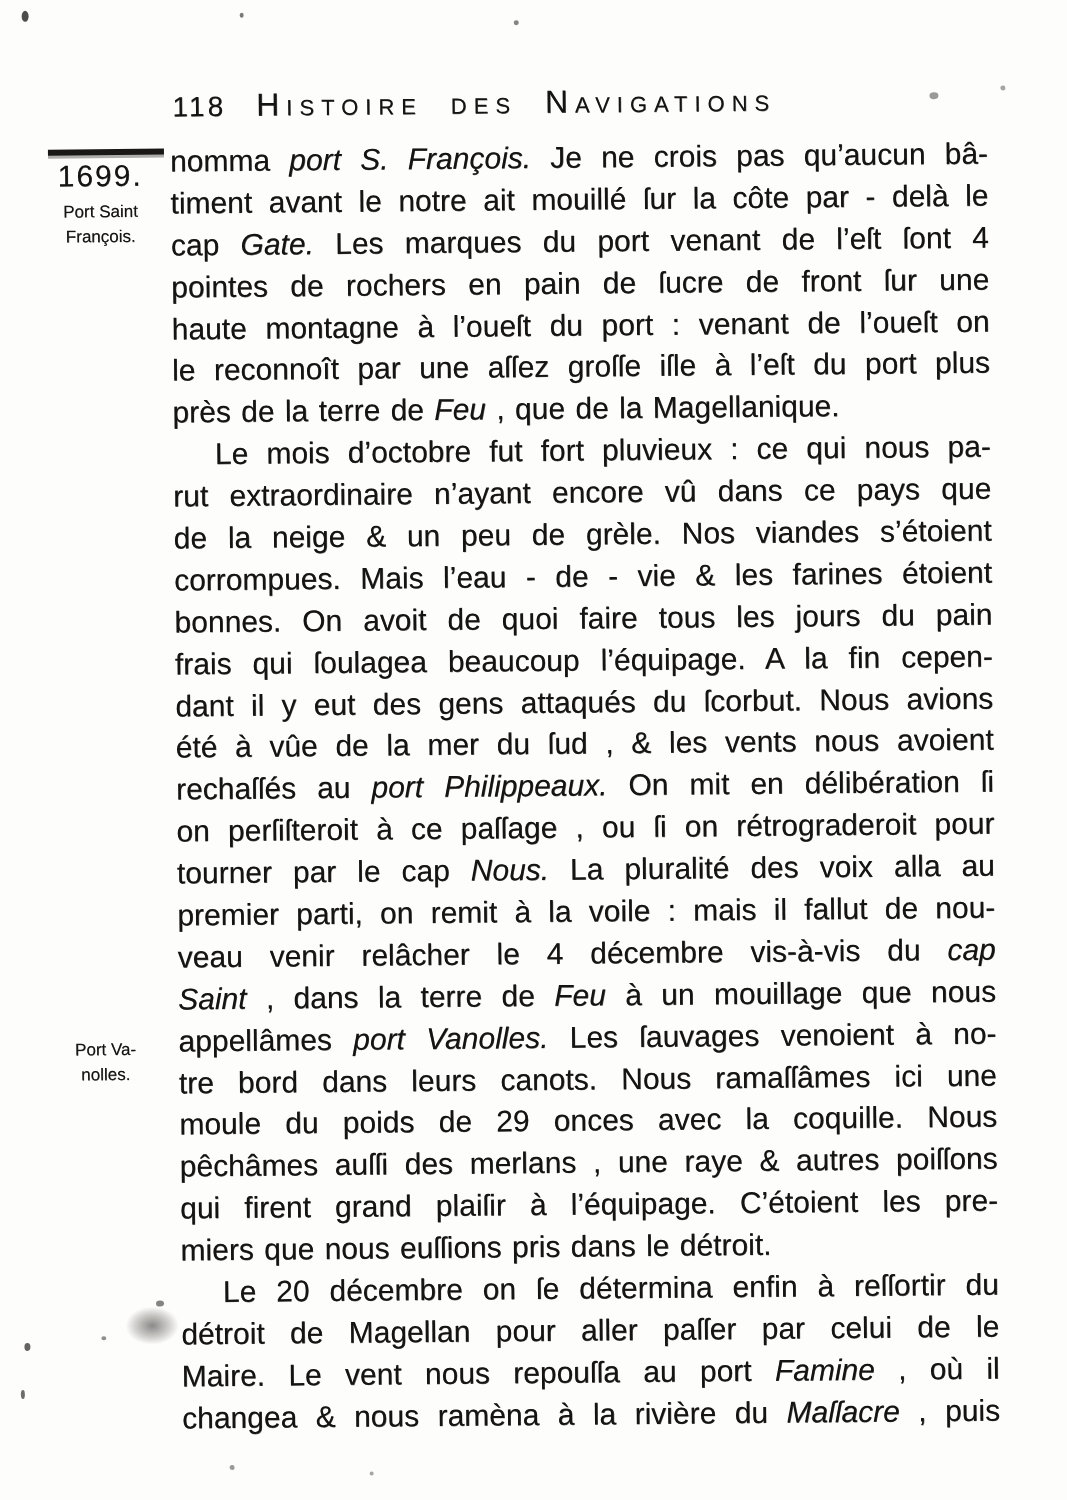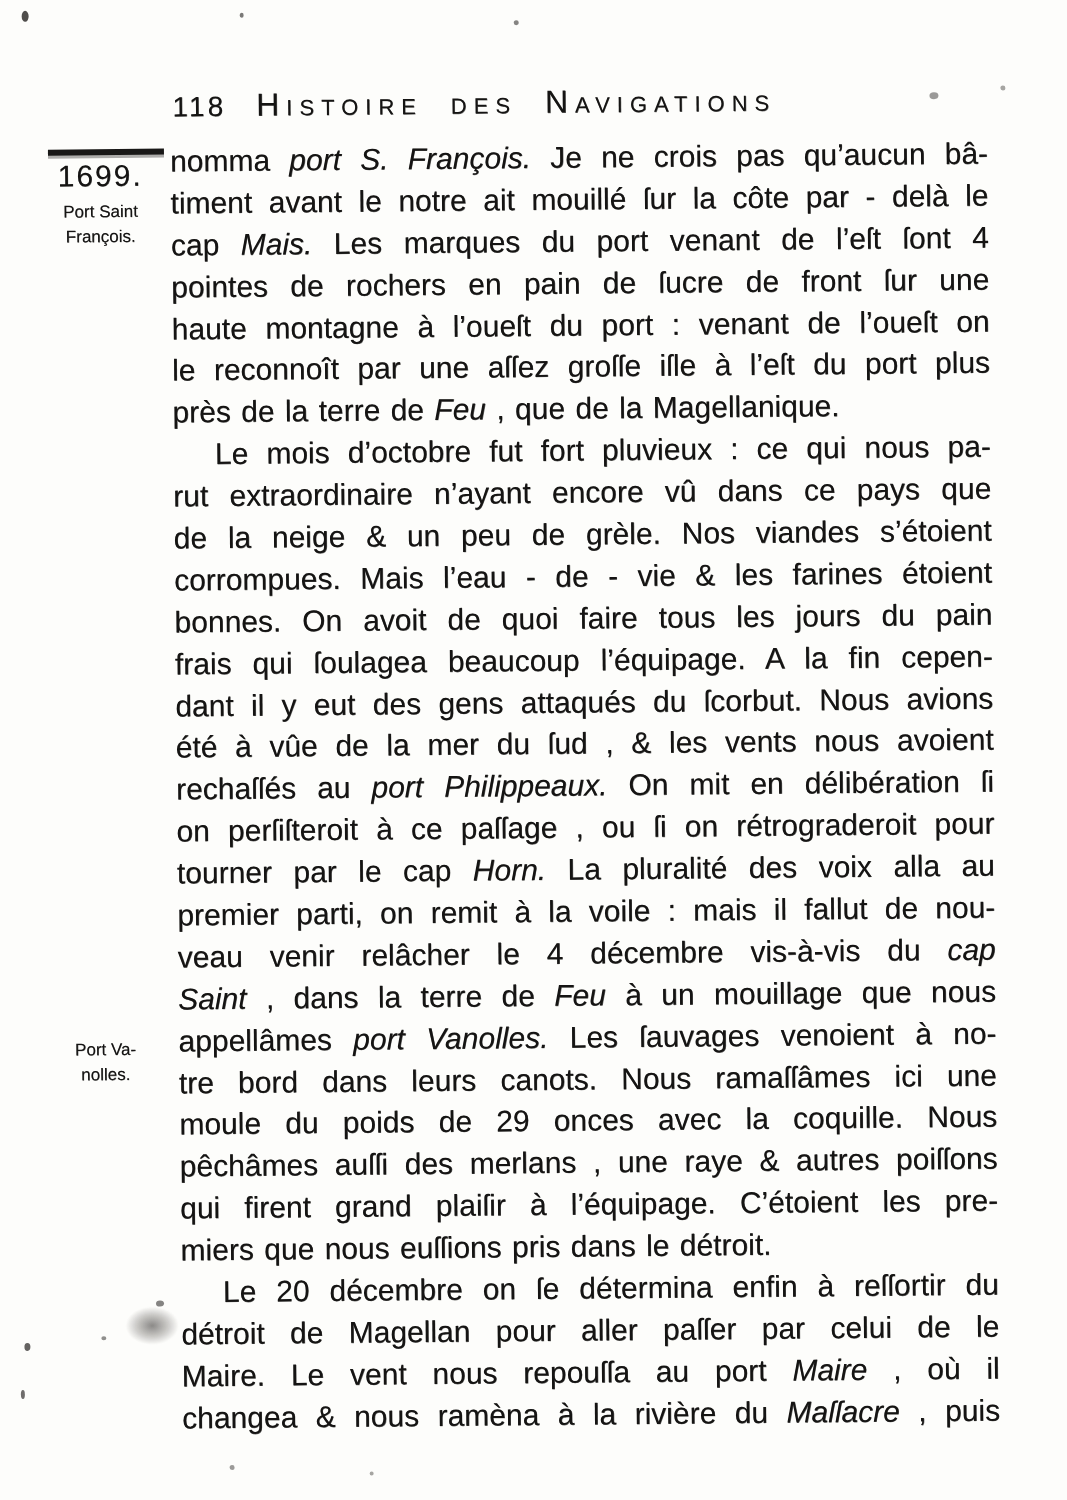--- a/index.html
+++ b/index.html
@@ -86,52 +86,52 @@
 
     <div class="marg marg-note note-2">
       <div>Port Va-</div>
       <div>nolles.</div>
     </div>
 
     <div class="body-text">
         <div>
           <div class="line"><span>nomma </span><span class="it">port S. François.</span><span> Je ne crois pas qu’aucun bâ-</span></div>
           <div class="line"><span>timent avant le notre ait mouillé ſur la côte par - delà le</span></div>
-          <div class="line"><span>cap </span><span class="it">Mais.</span><span> Les marques du port venant de l’eſt ſont 4</span></div>
+          <div class="line"><span>cap </span><span class="it">Gate.</span><span> Les marques du port venant de l’eſt ſont 4</span></div>
           <div class="line"><span>pointes de rochers en pain de ſucre de front ſur une</span></div>
           <div class="line"><span>haute montagne à l’oueſt du port : venant de l’oueſt on</span></div>
           <div class="line"><span>le reconnoît par une aſſez groſſe iſle à l’eſt du port plus</span></div>
           <div class="line end"><span>près de la terre de </span><span class="it">Feu</span><span> , que de la Magellanique.</span></div>
         </div>
         <div>
           <div class="line ind"><span>Le mois d’octobre fut fort pluvieux : ce qui nous pa-</span></div>
           <div class="line"><span>rut extraordinaire n’ayant encore vû dans ce pays que</span></div>
           <div class="line"><span>de la neige &amp; un peu de grèle. Nos viandes s’étoient</span></div>
           <div class="line"><span>corrompues. Mais l’eau - de - vie &amp; les farines étoient</span></div>
           <div class="line"><span>bonnes. On avoit de quoi faire tous les jours du pain</span></div>
           <div class="line"><span>frais qui ſoulagea beaucoup l’équipage. A la fin cepen-</span></div>
           <div class="line"><span>dant il y eut des gens attaqués du ſcorbut. Nous avions</span></div>
           <div class="line"><span>été à vûe de la mer du ſud , &amp; les vents nous avoient</span></div>
           <div class="line"><span>rechaſſés au </span><span class="it">port Philippeaux.</span><span> On mit en délibération ſi</span></div>
           <div class="line"><span>on perſiſteroit à ce paſſage , ou ſi on rétrograderoit pour</span></div>
-          <div class="line"><span>tourner par le cap </span><span class="it">Horn.</span><span> La pluralité des voix alla au</span></div>
+          <div class="line"><span>tourner par le cap </span><span class="it">Nous.</span><span> La pluralité des voix alla au</span></div>
           <div class="line"><span>premier parti, on remit à la voile : mais il fallut de nou-</span></div>
           <div class="line"><span>veau venir relâcher le 4 décembre vis-à-vis du </span><span class="it">cap</span></div>
           <div class="line"><span class="it">Saint</span><span> , dans la terre de </span><span class="it">Feu</span><span> à un mouillage que nous</span></div>
           <div class="line"><span>appellâmes </span><span class="it">port Vanolles.</span><span> Les ſauvages venoient à no-</span></div>
           <div class="line"><span>tre bord dans leurs canots. Nous ramaſſâmes ici une</span></div>
           <div class="line"><span>moule du poids de 29 onces avec la coquille. Nous</span></div>
           <div class="line"><span>pêchâmes auſſi des merlans , une raye &amp; autres poiſſons</span></div>
           <div class="line"><span>qui firent grand plaiſir à l’équipage. C’étoient les pre-</span></div>
           <div class="line end"><span>miers que nous euſſions pris dans le détroit.</span></div>
         </div>
         <div>
           <div class="line ind"><span>Le 20 décembre on ſe détermina enfin à reſſortir du</span></div>
           <div class="line"><span>détroit de Magellan pour aller paſſer par celui de le</span></div>
-          <div class="line"><span>Maire. Le vent nous repouſſa au port </span><span class="it">Maire</span><span> , où il</span></div>
+          <div class="line"><span>Maire. Le vent nous repouſſa au port </span><span class="it">Famine</span><span> , où il</span></div>
           <div class="line"><span>changea &amp; nous ramèna à la rivière du </span><span class="it">Maſſacre</span><span> , puis</span></div>
         </div>
       </div>
 
     <div class="blob"></div>
     <div class="speck" style="left:28px; top:6px; width:7px; height:11px; opacity:.8;"></div>
     <div class="speck" style="left:246px; top:10px; width:4px; height:5px; opacity:.6;"></div>
     <div class="speck" style="left:520px; top:20px; width:5px; height:5px; opacity:.55;"></div>
     <div class="speck" style="left:935px; top:96px; width:9px; height:7px; opacity:.45;"></div>
     <div class="speck" style="left:1006px; top:90px; width:5px; height:5px; opacity:.4;"></div>

